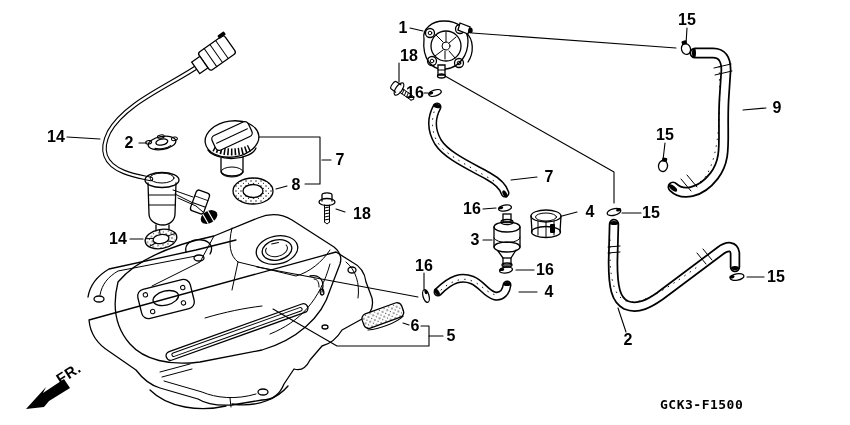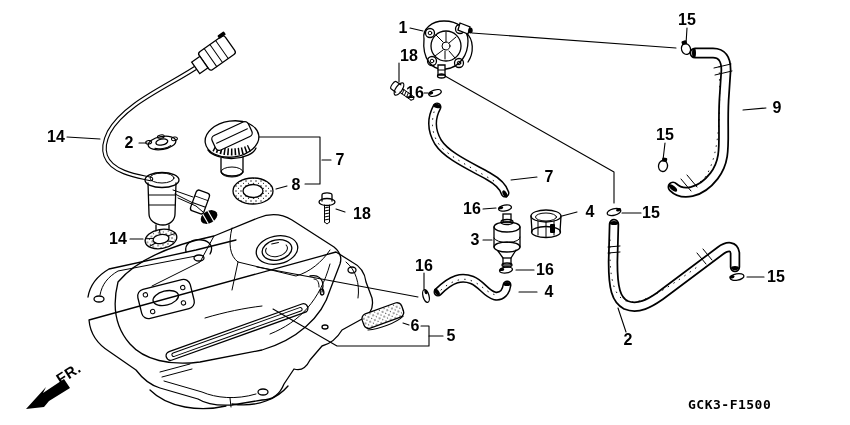--- a/index.html
+++ b/index.html
@@ -1,21 +1,21 @@
 <!DOCTYPE html>
 <html><head>
 <meta charset="utf-8">
 <style>
   html,body{margin:0;padding:0;background:#fff;}
   .stage{position:relative;width:850px;height:425px;background:#fff;overflow:hidden;
          font-family:"Liberation Sans",sans-serif;color:#000;}
   .stage svg{position:absolute;left:0;top:0;}
   .co{position:absolute;transform:translate(-50%,-50%);font-weight:bold;font-size:16px;
       line-height:1;white-space:nowrap;}
-  .code{position:absolute;left:688px;top:397px;font-family:"DejaVu Sans Mono","Liberation Mono",monospace;
+  .code{position:absolute;left:660px;top:397px;font-family:"DejaVu Sans Mono","Liberation Mono",monospace;
         font-weight:bold;font-size:13px;letter-spacing:0.5px;}
   .fr{position:absolute;left:53px;top:373px;font-weight:900;font-size:15px;
       transform:rotate(-33deg);transform-origin:left top;letter-spacing:0.5px;}
   .ln{stroke:#000;fill:none;stroke-width:1.3;stroke-linecap:round;stroke-linejoin:round;}
   .thin{stroke:#000;fill:none;stroke-width:1;stroke-linecap:round;}
   .ld{stroke:#000;fill:none;stroke-width:1.1;stroke-linecap:round;stroke-linejoin:round;}
   .dk{fill:#000;stroke:none;}
   .wh{fill:#fff;stroke:#000;stroke-width:1.3;}
 </style>
 </head>

